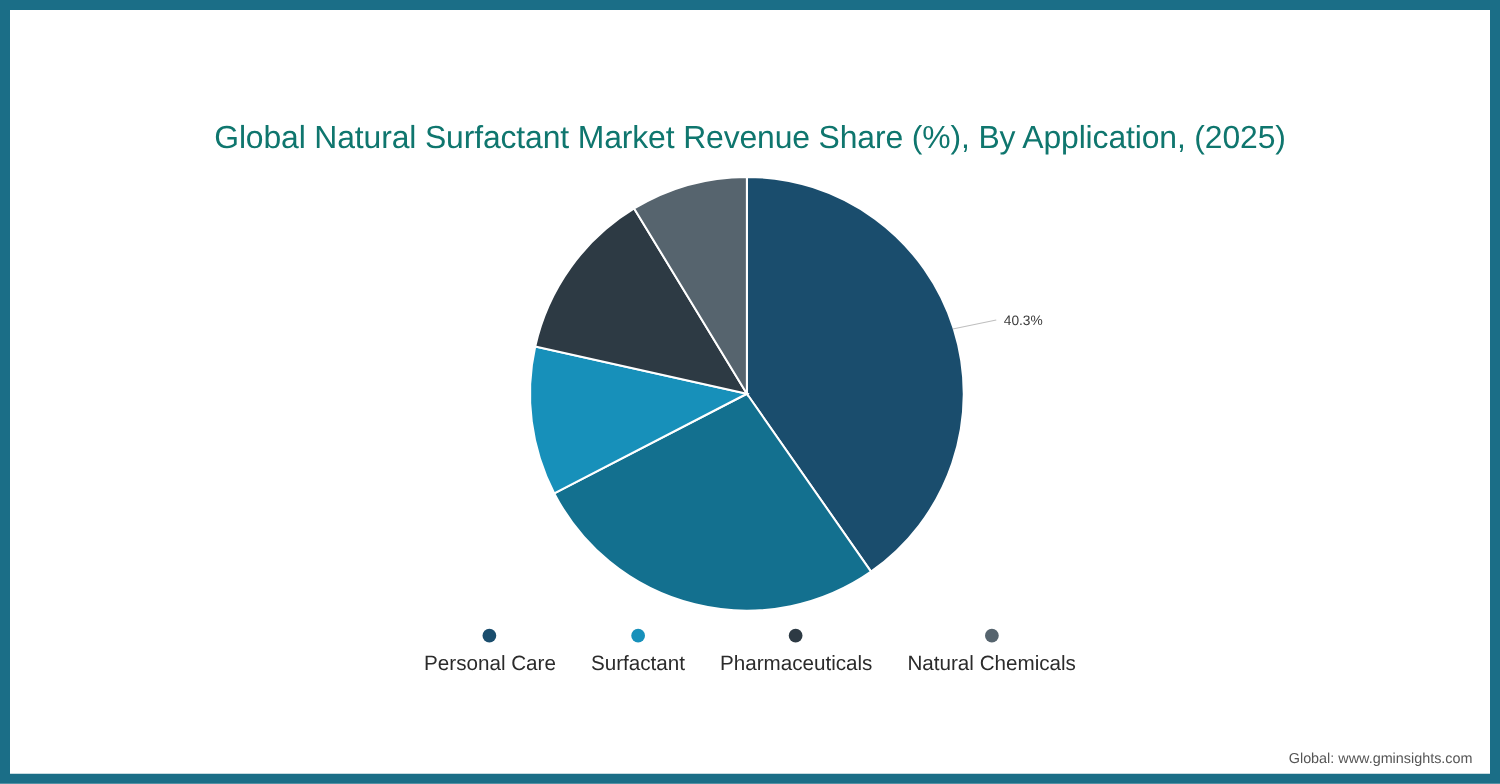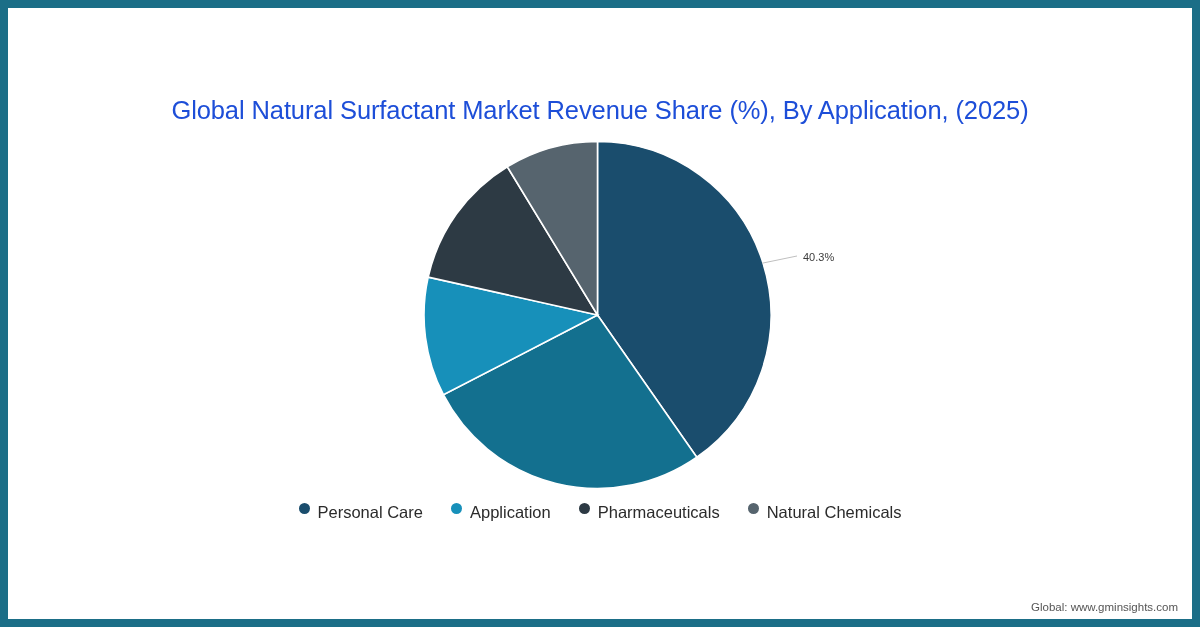--- a/index.html
+++ b/index.html
@@ -45,21 +45,21 @@
   }
 
   #chart-title {
     position: absolute;
     left: 0;
     top: 96;
     width: 1200px;
     top: 96px;
     text-align: center;
     font-size: 25.5px;
-    color: #1d4ed8;
+    color: #0f766e;
     font-weight: 400;
     letter-spacing: -0.1px;
     white-space: nowrap;
   }
 
   #plot-area {
     position: absolute;
     left: 0;
     top: 0;
     width: 1200px;
@@ -98,21 +98,22 @@
     top: 503px;
     width: 1200px;
     display: flex;
     flex-direction: row;
     align-items: center;
     justify-content: center;
     gap: 28px;
   }
   .legend-item {
     display: flex;
-    flex-direction: row;
+    flex-direction: column;
+    align-items: center;
     gap: 8px;
     white-space: nowrap;
   }
   .legend-swatch {
     width: 11px;
     height: 11px;
     border-radius: 50%;
     flex: 0 0 auto;
   }
   .legend-label {
@@ -156,21 +157,21 @@
     <div id="data-label-0">40.3%</div>
   </div>
 
   <div id="legend">
       <div class="legend-item">
         <span class="legend-swatch" style="background: rgb(26, 77, 109);"></span>
         <span class="legend-label">Personal Care</span>
       </div>
       <div class="legend-item">
         <span class="legend-swatch" style="background: rgb(23, 144, 186);"></span>
-        <span class="legend-label">Application</span>
+        <span class="legend-label">Surfactant</span>
       </div>
       <div class="legend-item">
         <span class="legend-swatch" style="background: rgb(45, 58, 68);"></span>
         <span class="legend-label">Pharmaceuticals</span>
       </div>
       <div class="legend-item">
         <span class="legend-swatch" style="background: rgb(86, 100, 110);"></span>
         <span class="legend-label">Natural Chemicals</span>
       </div>
     </div>

